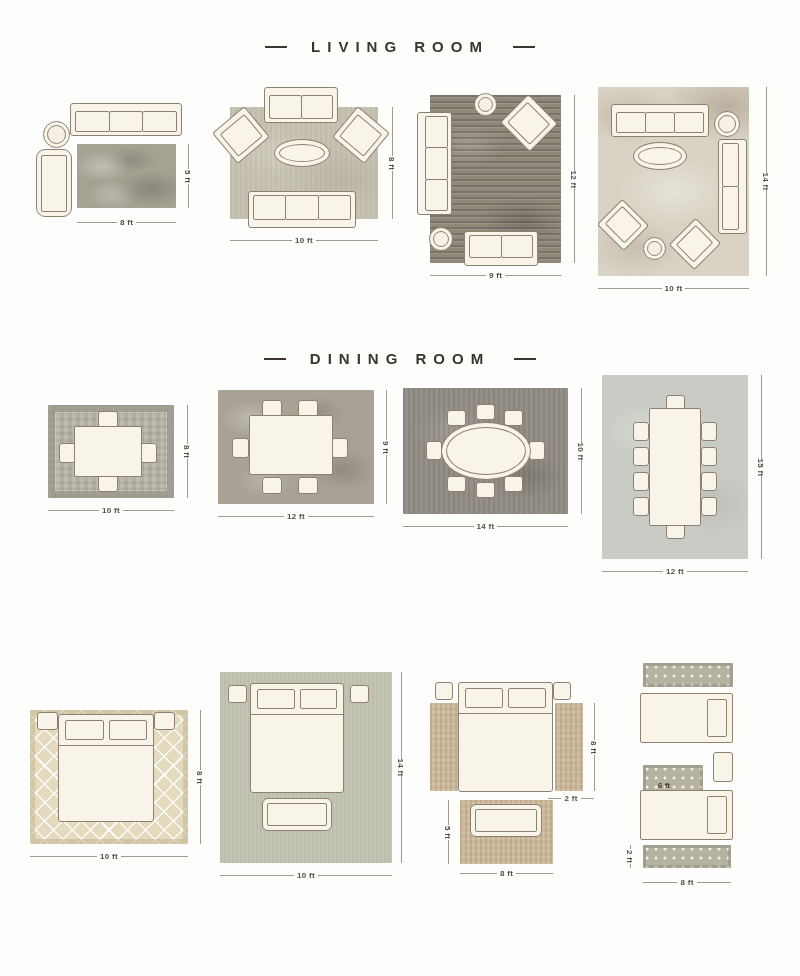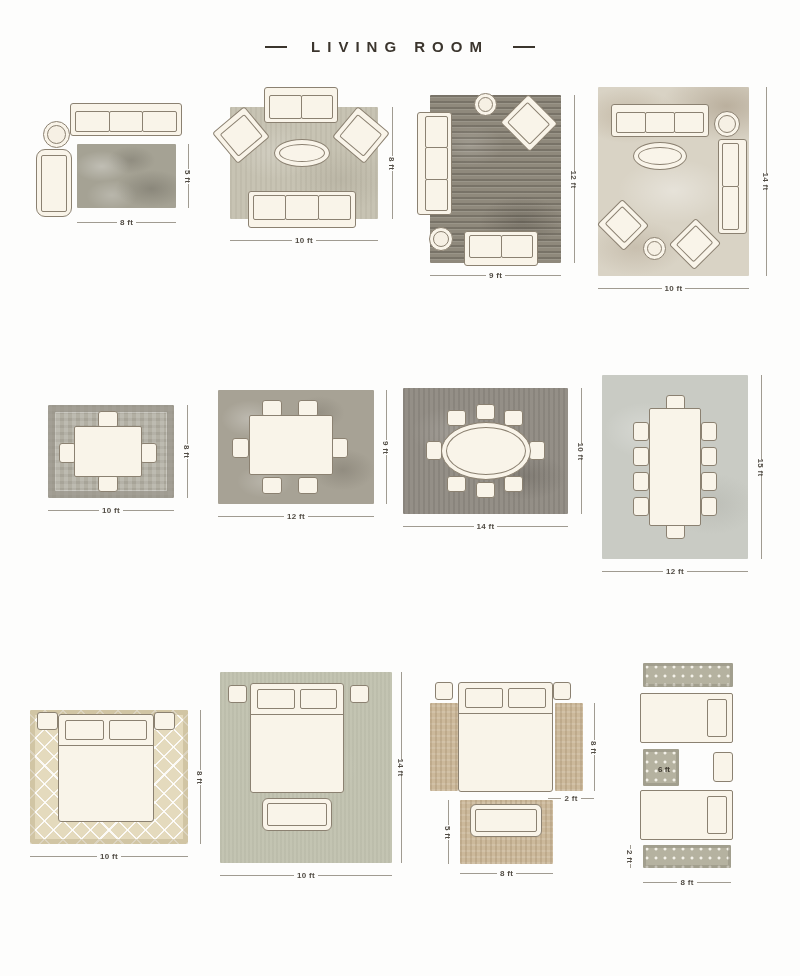--- a/index.html
+++ b/index.html
@@ -234,20 +234,25 @@
       <span class="dtext">14 ft</span>
       <span class="ln"></span>
     </div>
     <div class="dimh" style="left:0px;top:198px;width:151px">
       <span class="ln"></span>
       <span class="dtext">10 ft</span>
       <span class="ln"></span>
     </div>
   </div>
 
+  <div class="sec-title" style="top:350px">
+    <span class="tdash"></span>
+    <span class="t">DINING ROOM</span>
+    <span class="tdash"></span>
+  </div>
 
   <div class="scene" style="left:45px;top:405px;width:150px;height:112px">
     <div class="rug rug-dr1" style="left:3px;top:0px;width:126px;height:93px"></div>
     <div class="furn" style="left:53px;top:6px;width:20px;height:17px"></div>
     <div class="furn" style="left:53px;top:70px;width:20px;height:17px"></div>
     <div class="furn" style="left:14px;top:38px;width:17px;height:20px"></div>
     <div class="furn" style="left:95px;top:38px;width:17px;height:20px"></div>
     <div class="furn" style="left:29px;top:21px;width:68px;height:51px;border-radius:2px"></div>
     <div class="dimv" style="left:136px;top:0px;height:93px">
       <span class="ln"></span>
@@ -418,21 +423,21 @@
       <span class="dtext">8 ft</span>
       <span class="ln"></span>
     </div>
   </div>
 
   <div class="scene" style="left:618px;top:655px;width:165px;height:237px">
     <div class="rug rug-br4" style="left:25px;top:8px;width:90px;height:24px"></div>
     <div class="furn" style="left:22px;top:38px;width:93px;height:50px;border-radius:2px">
       <div class="tpillow"></div>
     </div>
-    <div class="rug rug-br4" style="left:25px;top:94px;width:36px;height:37px">
+    <div class="rug rug-br4" style="left:25px;top:110px;width:60px;height:37px">
       <span class="ruglabel" style="left:15px;top:16px">6 ft</span>
     </div>
     <div class="furn" style="left:95px;top:97px;width:20px;height:30px"></div>
     <div class="furn" style="left:22px;top:135px;width:93px;height:50px;border-radius:2px">
       <div class="tpillow"></div>
     </div>
     <div class="rug rug-br4" style="left:25px;top:190px;width:88px;height:23px"></div>
     <div class="dimv" style="left:6px;top:190px;height:23px">
       <span class="ln"></span>
       <span class="dtext">2 ft</span>

